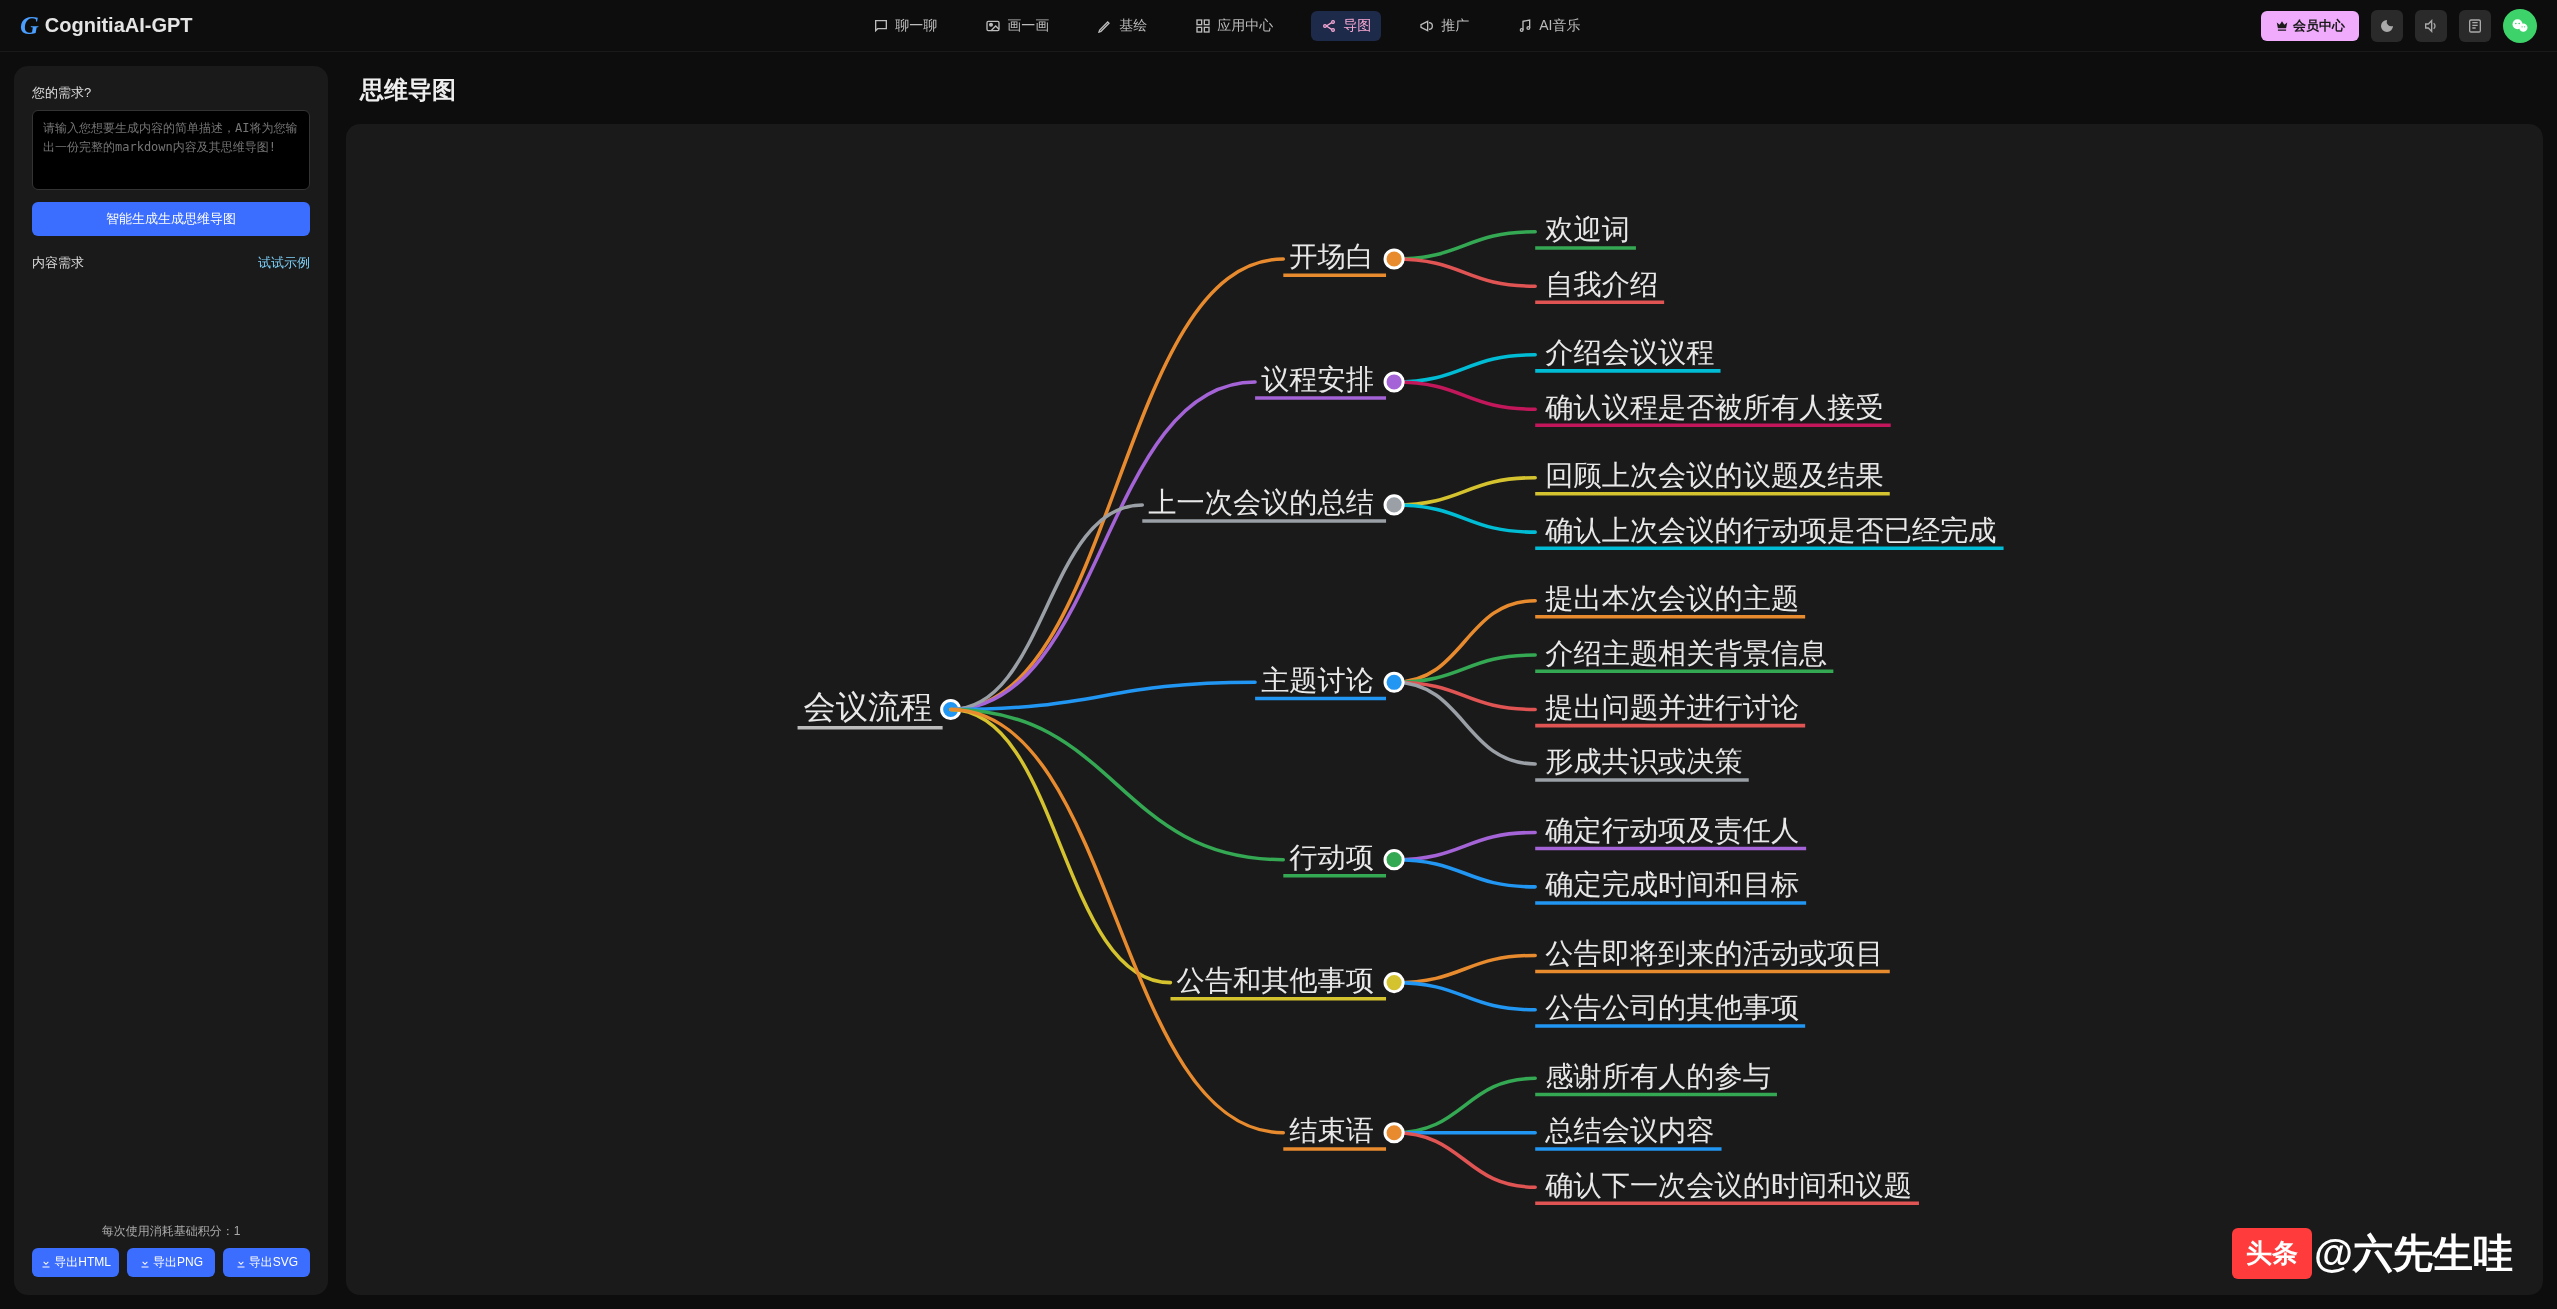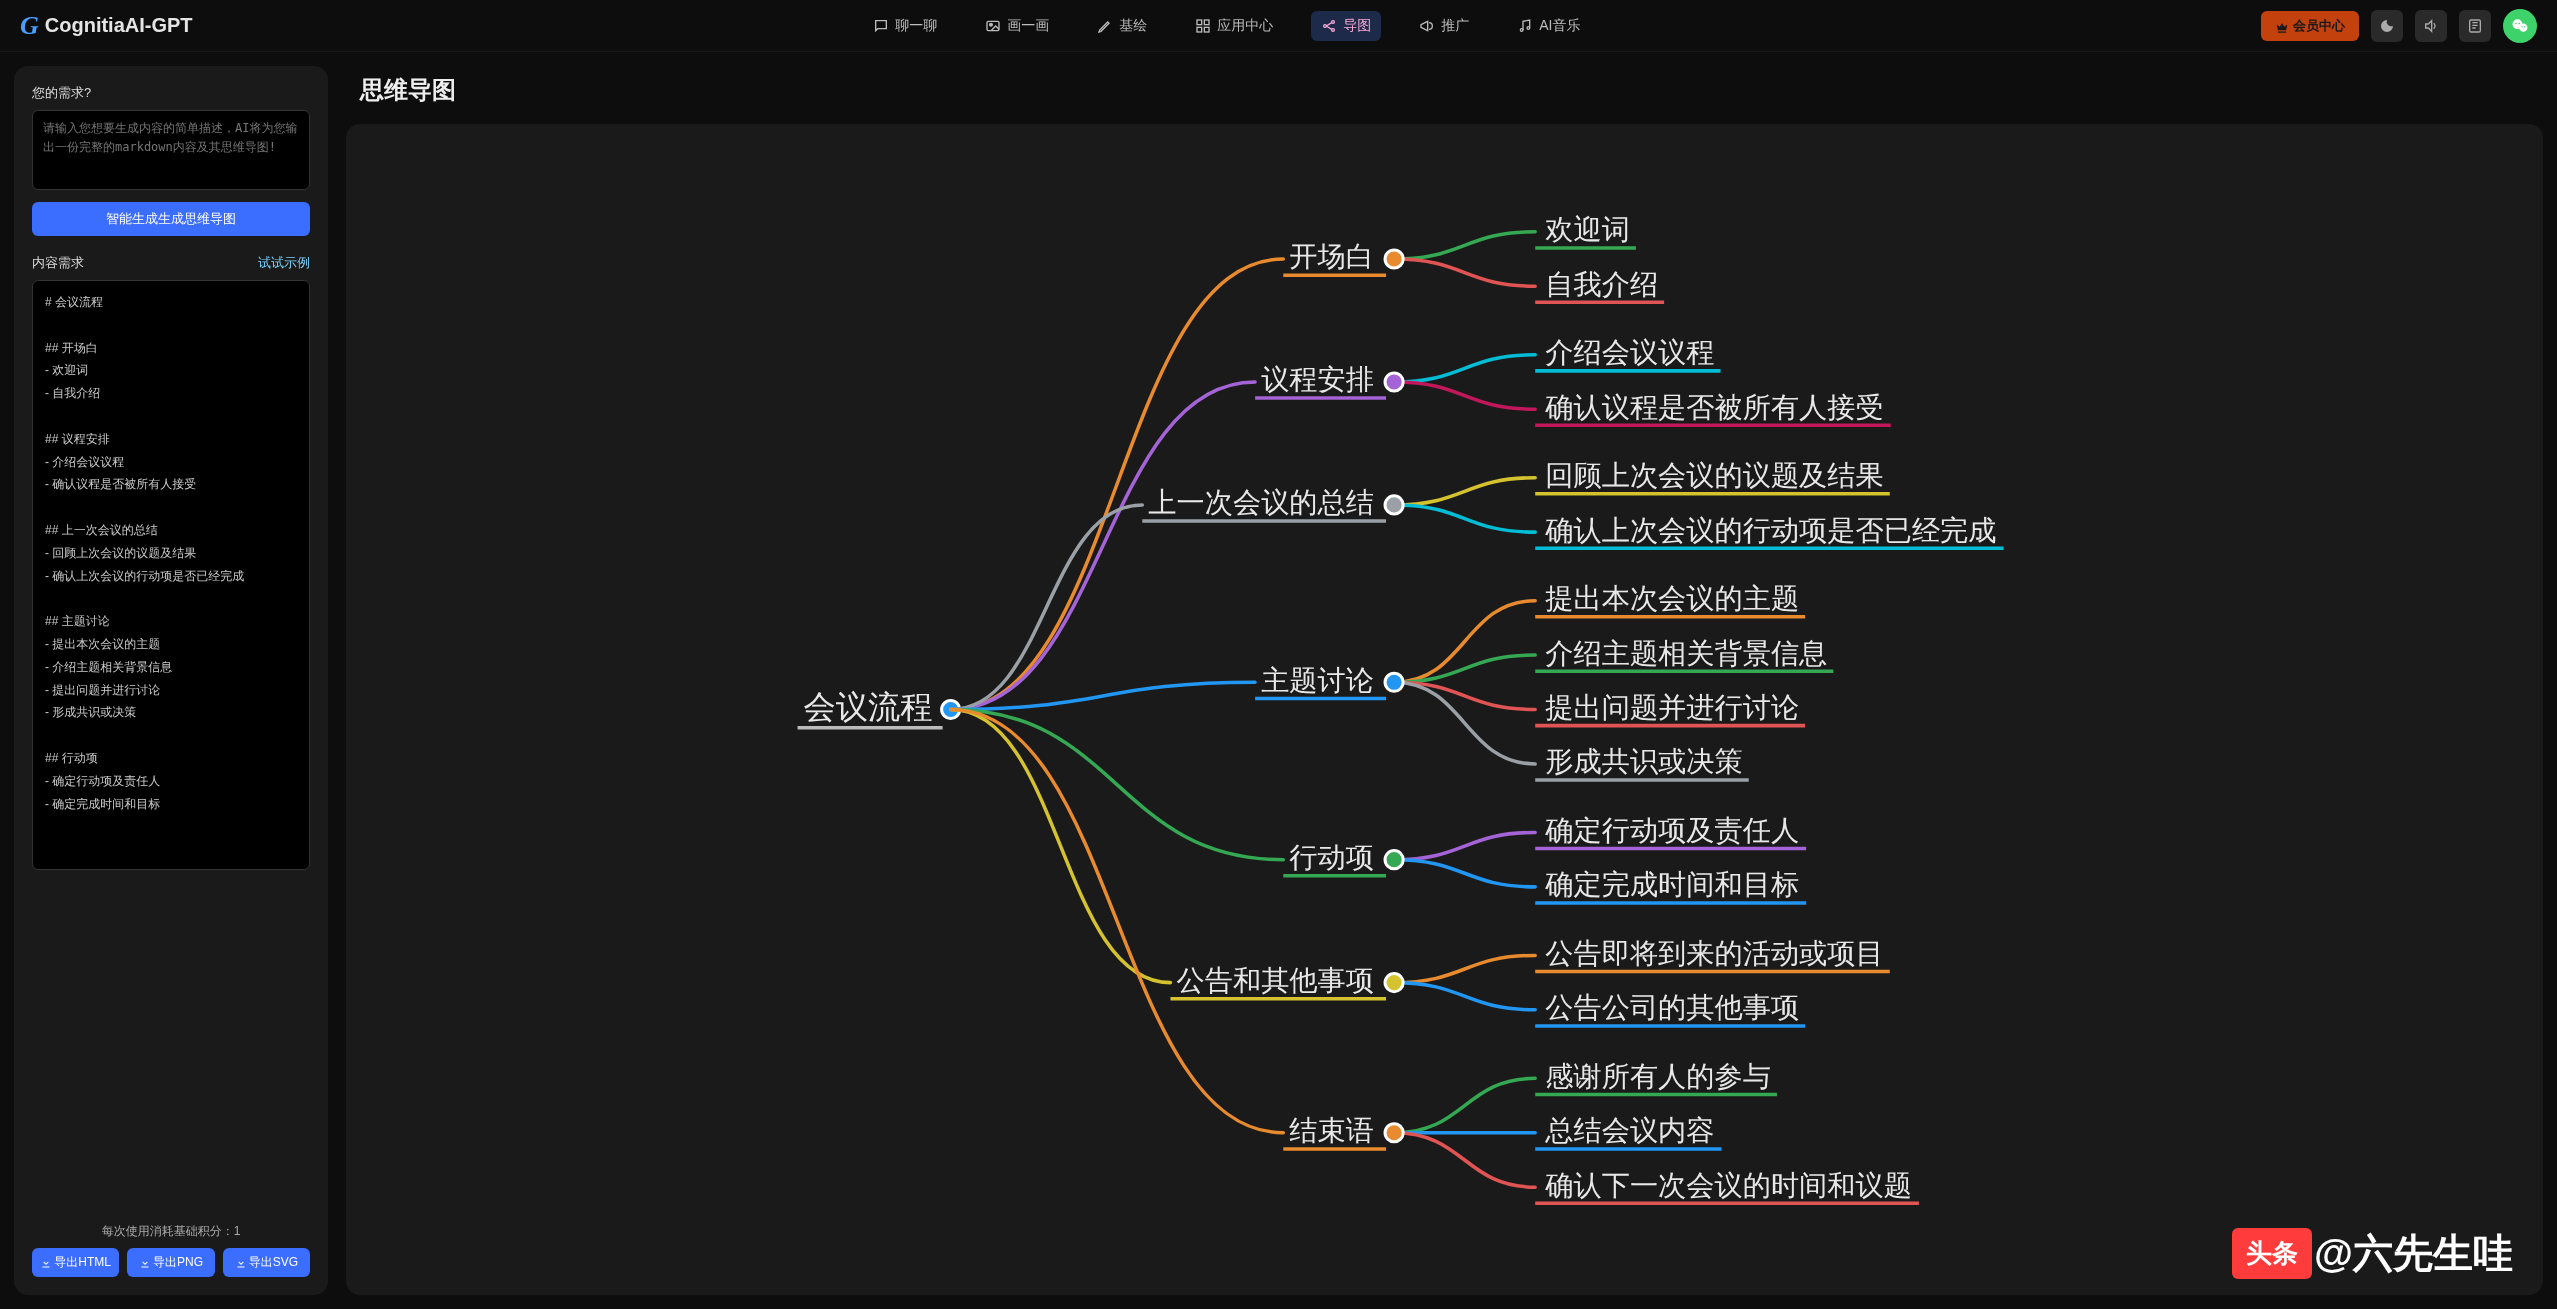--- a/index.html
+++ b/index.html
@@ -56,28 +56,28 @@
   background: #1e2a4a;
   color: #f9a8d4;
 }
 .nav-item svg { width: 16px; height: 16px; }
 .header-right {
   display: flex;
   align-items: center;
   gap: 12px;
 }
 .vip-btn {
-  background: #c2410c;
+  background: #f0abfc;
   color: #1a1a1a;
   font-size: 13px;
   font-weight: 600;
   padding: 6px 14px;
   border-radius: 6px;
   display: flex;
-  align-items: flex-end;
+  align-items: center;
   gap: 4px;
   cursor: pointer;
 }
 .icon-btn {
   width: 32px; height: 32px;
   background: #2a2a2a;
   border-radius: 6px;
   display: flex;
   align-items: center;
   justify-content: center;
@@ -326,43 +326,20 @@
 
 <div class="body">
   <div class="sidebar">
     <div class="sidebar-label">您的需求?</div>
     <textarea class="sidebar-input" placeholder="请输入您想要生成内容的简单描述，AI将为您输出一份完整的markdown内容及其思维导图!" style=""></textarea>
     <div class="gen-btn">智能生成生成思维导图</div>
     <div class="sidebar-subhead">
       <span>内容需求</span>
       <span class="hint">试试示例</span>
     </div>
-    <pre class="md-area"># 会议流程
-
-## 开场白
-- 欢迎词
-- 自我介绍
-
-## 议程安排
-- 介绍会议议程
-- 确认议程是否被所有人接受
-
-## 上一次会议的总结
-- 回顾上次会议的议题及结果
-- 确认上次会议的行动项是否已经完成
-
-## 主题讨论
-- 提出本次会议的主题
-- 介绍主题相关背景信息
-- 提出问题并进行讨论
-- 形成共识或决策
-
-## 行动项
-- 确定行动项及责任人
-- 确定完成时间和目标</pre>
     <div class="sidebar-footer">
       <div class="credits">
         <span>每次使用消耗基础积分：</span><span>1</span>
       </div>
       <div class="export-row">
         <div class="export-btn">
           <svg width="12" height="12" viewBox="0 0 24 24" fill="currentColor">
               <path d="M12 3v10l4-4 1.4 1.4L12 16 6.6 10.4 8 9l4 4V3h0zM5 19h14v2H5v-2z"></path>
             </svg>
           <span>导出HTML</span>

